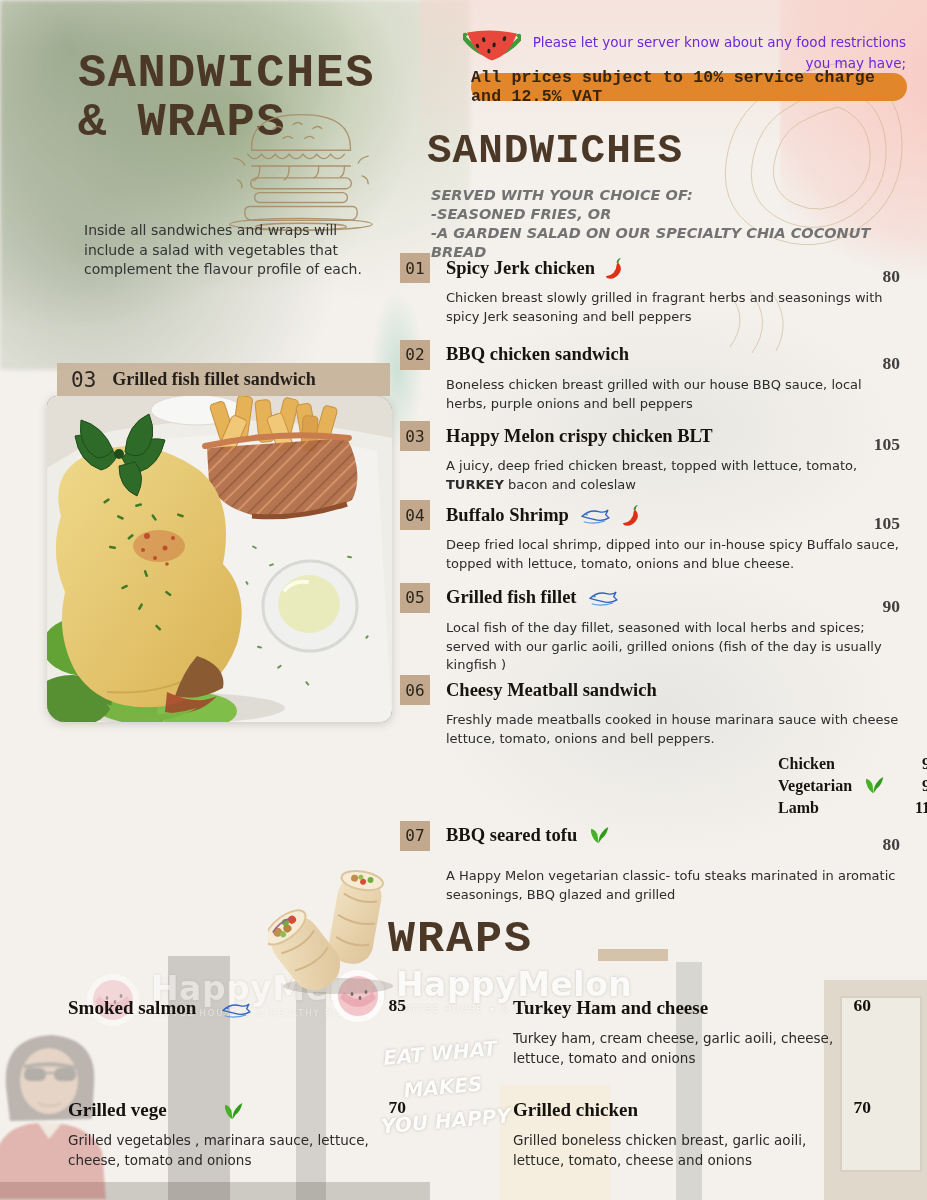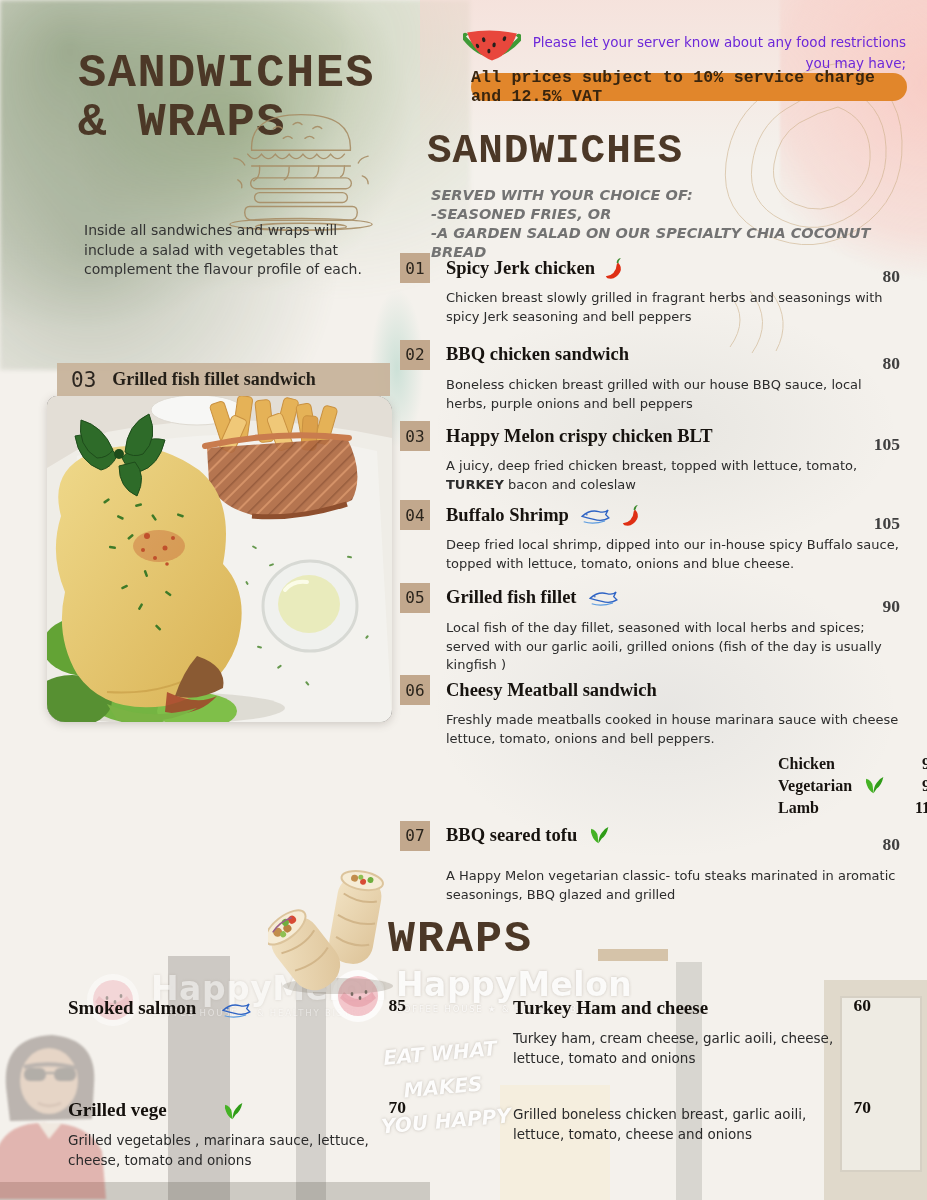--- a/index.html
+++ b/index.html
@@ -501,18 +501,21 @@
             <svg viewBox="0 0 28 22" width="23" height="18">
               <path d="M5 2 Q12 4 13 11 L14 20 Q8 16 6 10 Q4 6 5 2 Z" fill="#45b225"></path>
               <path d="M26 0 Q24 10 18 14 L14 20 Q14 12 18 7 Q21 2 26 0 Z" fill="#2f9c17"></path>
             </svg>
           </span>
         </div>
         <div class="w-price">70</div>
         <p class="w-desc">Grilled vegetables , marinara sauce, lettuce, cheese, tomato and onions</p>
       </div>
       <div class="w-item">
+        <div class="w-head">
+          <span class="w-title">Grilled chicken</span>
+        </div>
         <div class="w-price">70</div>
         <p class="w-desc">Grilled boneless chicken breast, garlic aoili, lettuce, tomato, cheese and onions</p>
       </div>
     </div>
 
 </div>
 
 </body></html>

